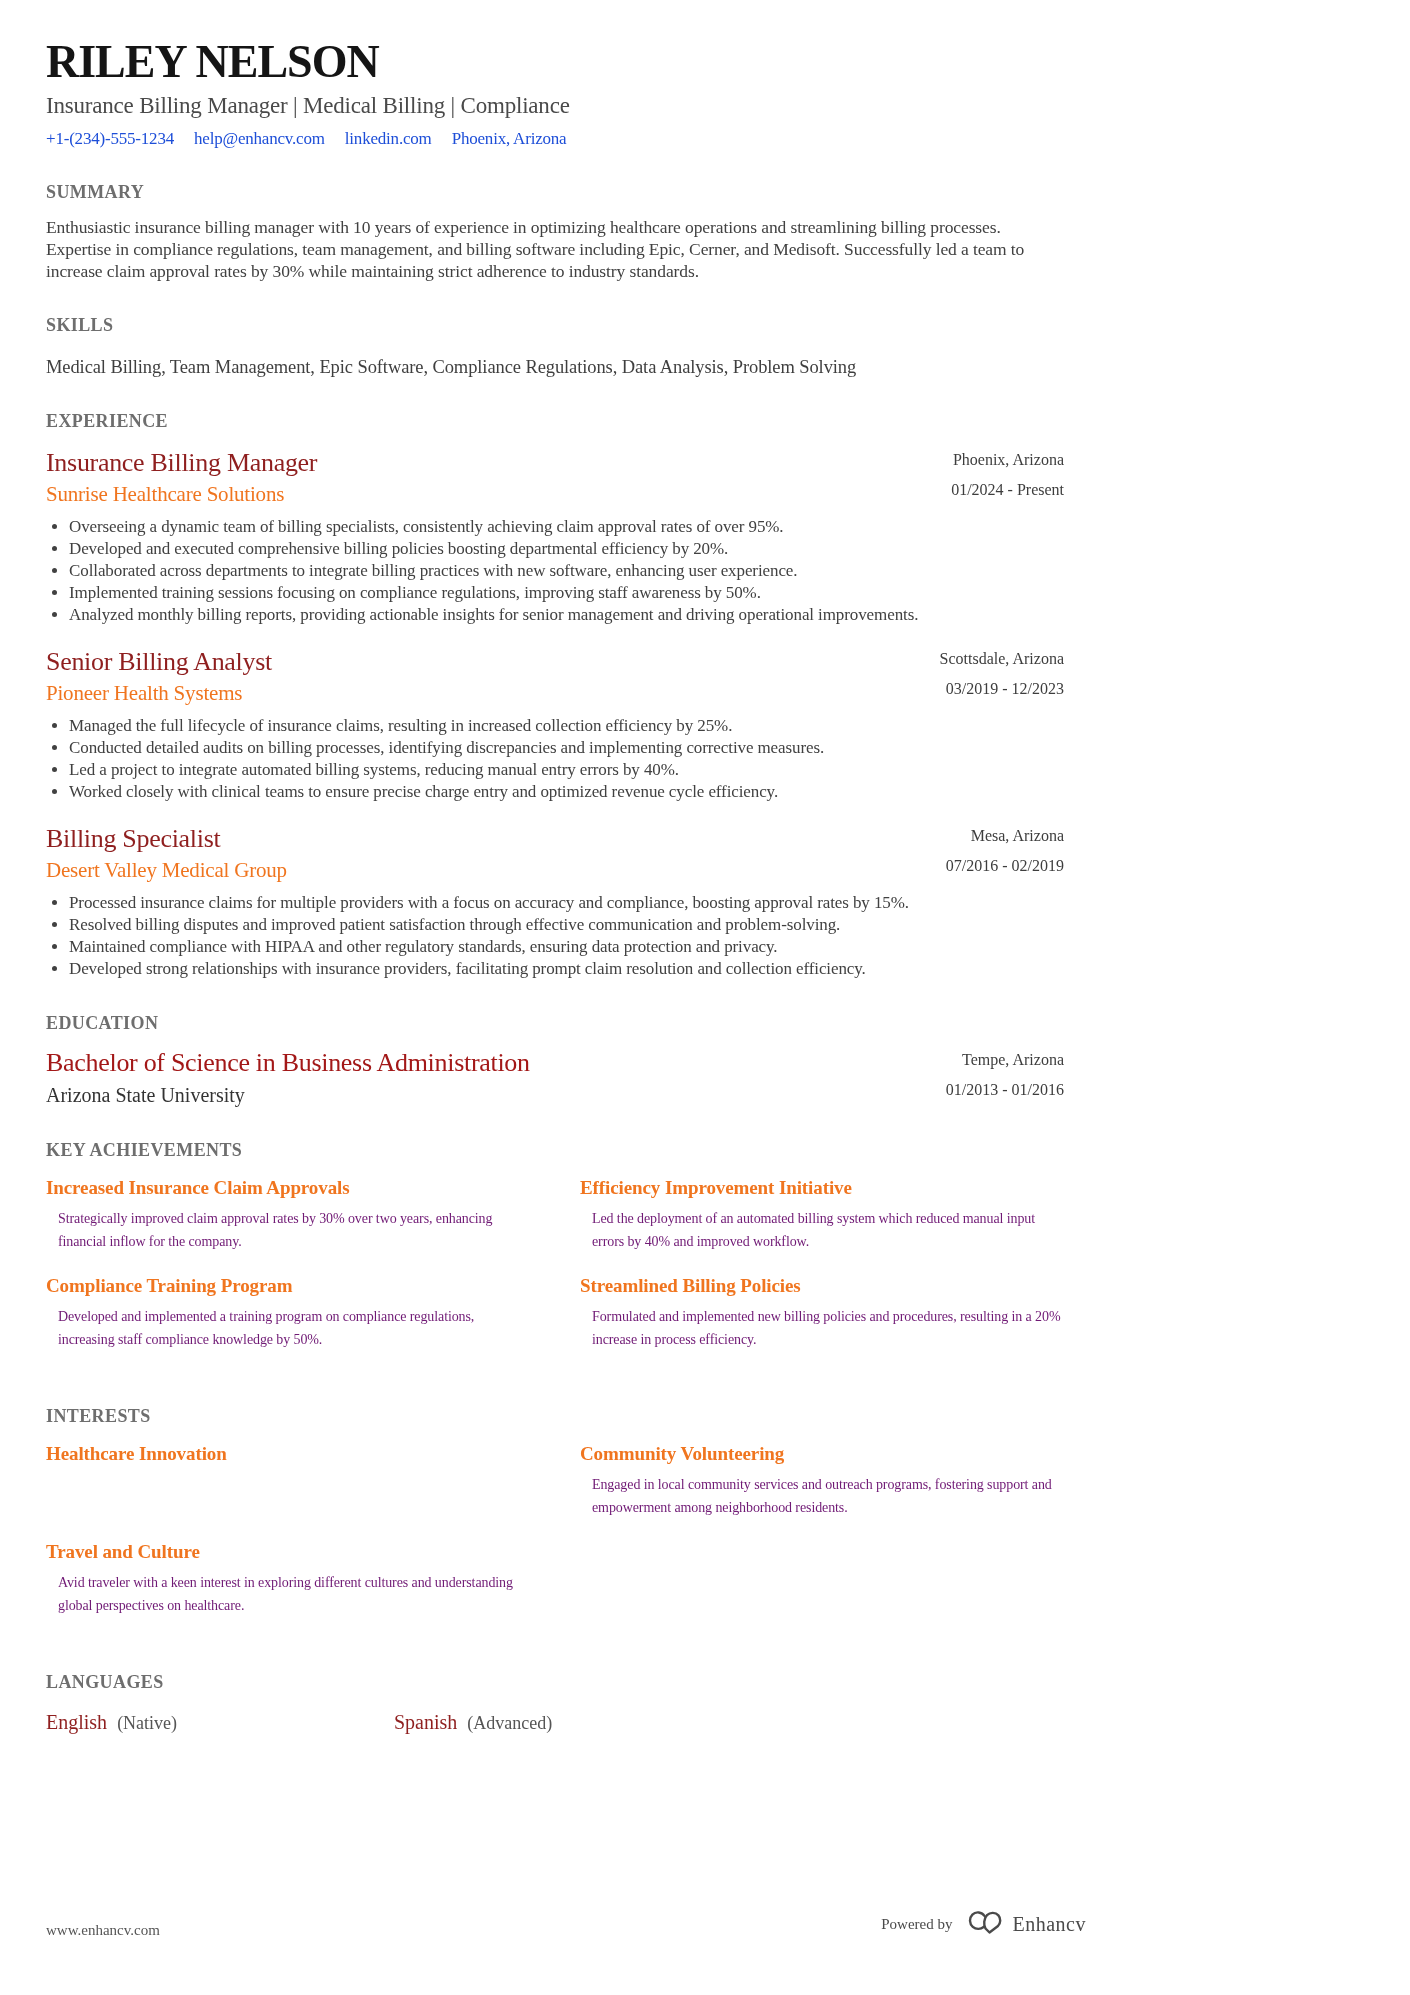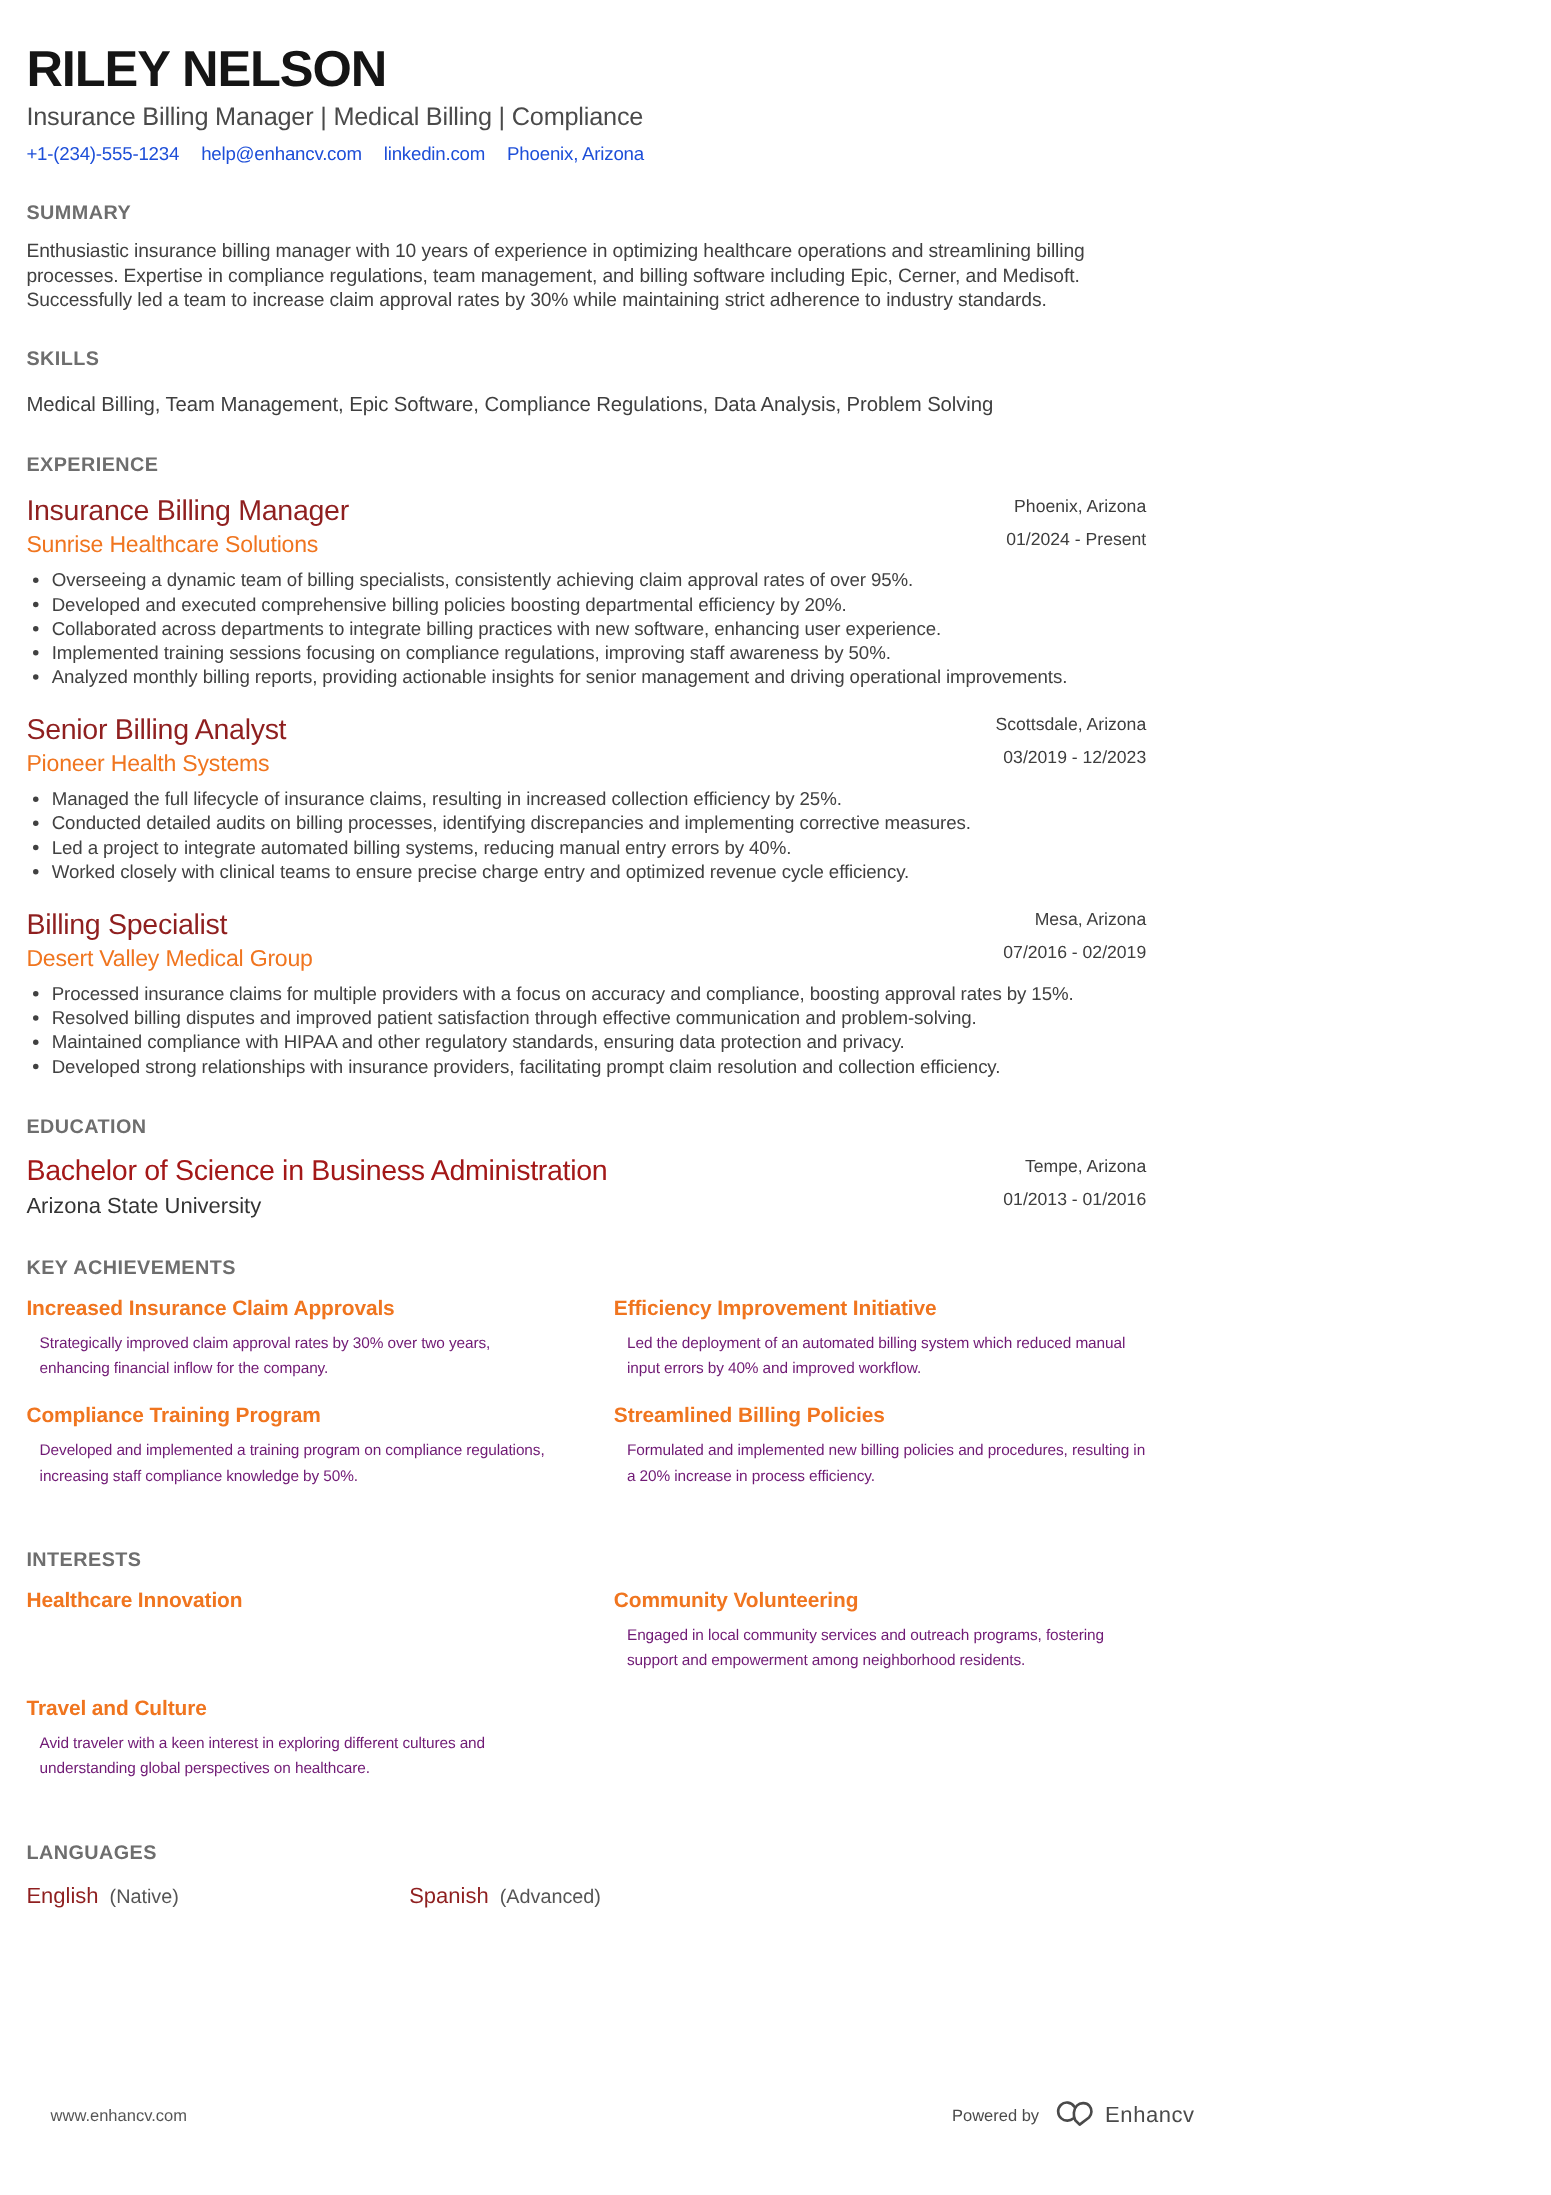--- a/index.html
+++ b/index.html
@@ -1,19 +1,19 @@
 <!DOCTYPE html>
 <html><head>
 <meta charset="utf-8">
 <style>
   * { margin:0; padding:0; box-sizing:border-box; }
   html,body { background:#ffffff; }
   .page {
     width:1132px; height:1995px; background:#ffffff; position:relative;
-    padding:38px 24px; font-family:Liberation Sans, sans-serif; color:#3f3f3f;
+    padding:38px 46px; font-family:Liberation Serif, serif; color:#3f3f3f;
   }
   .content { width:1018px; }
 
   
   .name { font-size:46px; font-weight:bold; color:#151515; letter-spacing:-1px; line-height:1.05; }
   .tagline { font-size:23px; color:#4a4a4a; margin-top:7px; letter-spacing:-0.2px; }
   .contact-row { display:flex; gap:20px; margin-top:10px; font-size:17px; color:#1d4ed8; }
   .contact-row span { letter-spacing:-0.2px; }
 
   
@@ -46,21 +46,21 @@
 
   
   .lang-row { display:grid; grid-template-columns:348px 1fr; margin-top:18px; }
   .lang { display:flex; align-items:baseline; gap:10px; }
   .lang-name { font-size:20px; color:#8F1F1F; }
   .lang-level { font-size:18px; color:#555555; }
 
   
   .footer {
     position:absolute; left:46px; right:46px; bottom:56px;
-    display:flex; justify-content:space-between; align-items:center;
+    display:flex; justify-content:space-between; align-items:flex-end;
   }
   .footer-site { font-size:15px; color:#555555; }
   .powered { display:flex; align-items:center; gap:12px; }
   .powered-label { font-size:15px; color:#4a4a4a;margin-left:48px; }
   .brand-wrap { display:flex; align-items:center; gap:8px; }
   .brand-text { font-size:20px; color:#4a4a4a; letter-spacing:0.5px; }
 </style>
 </head>
 <body>
 

